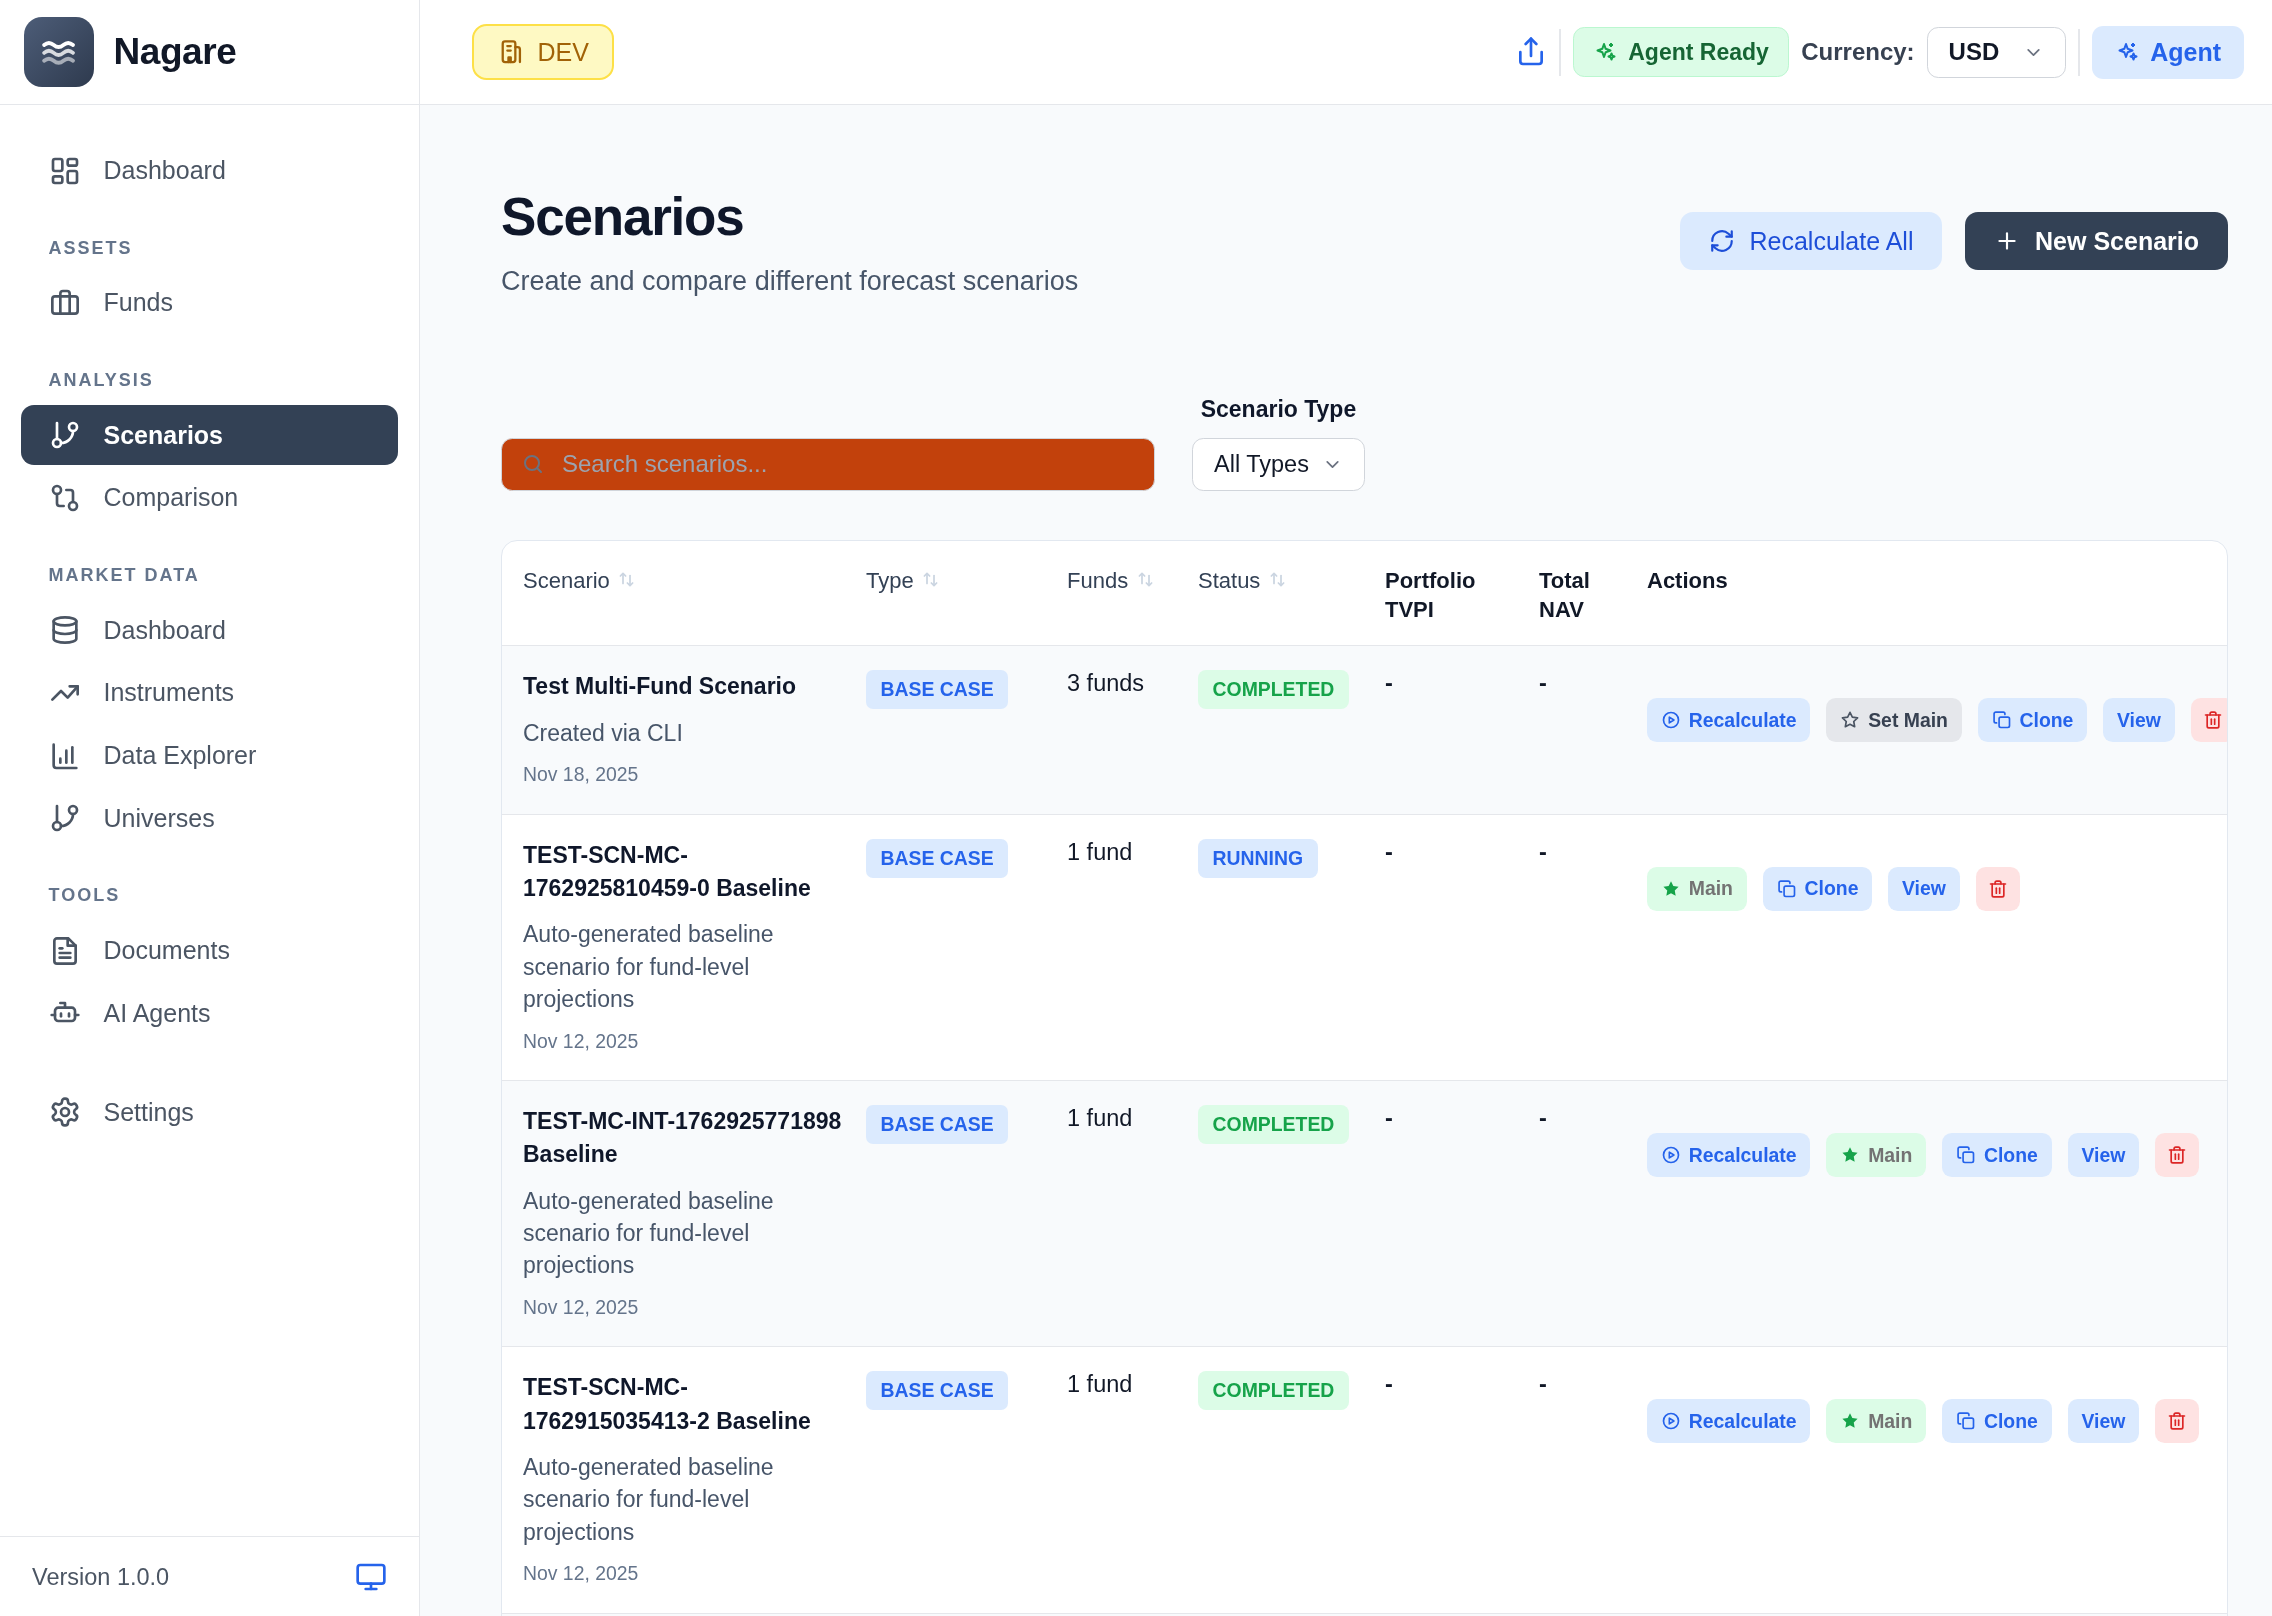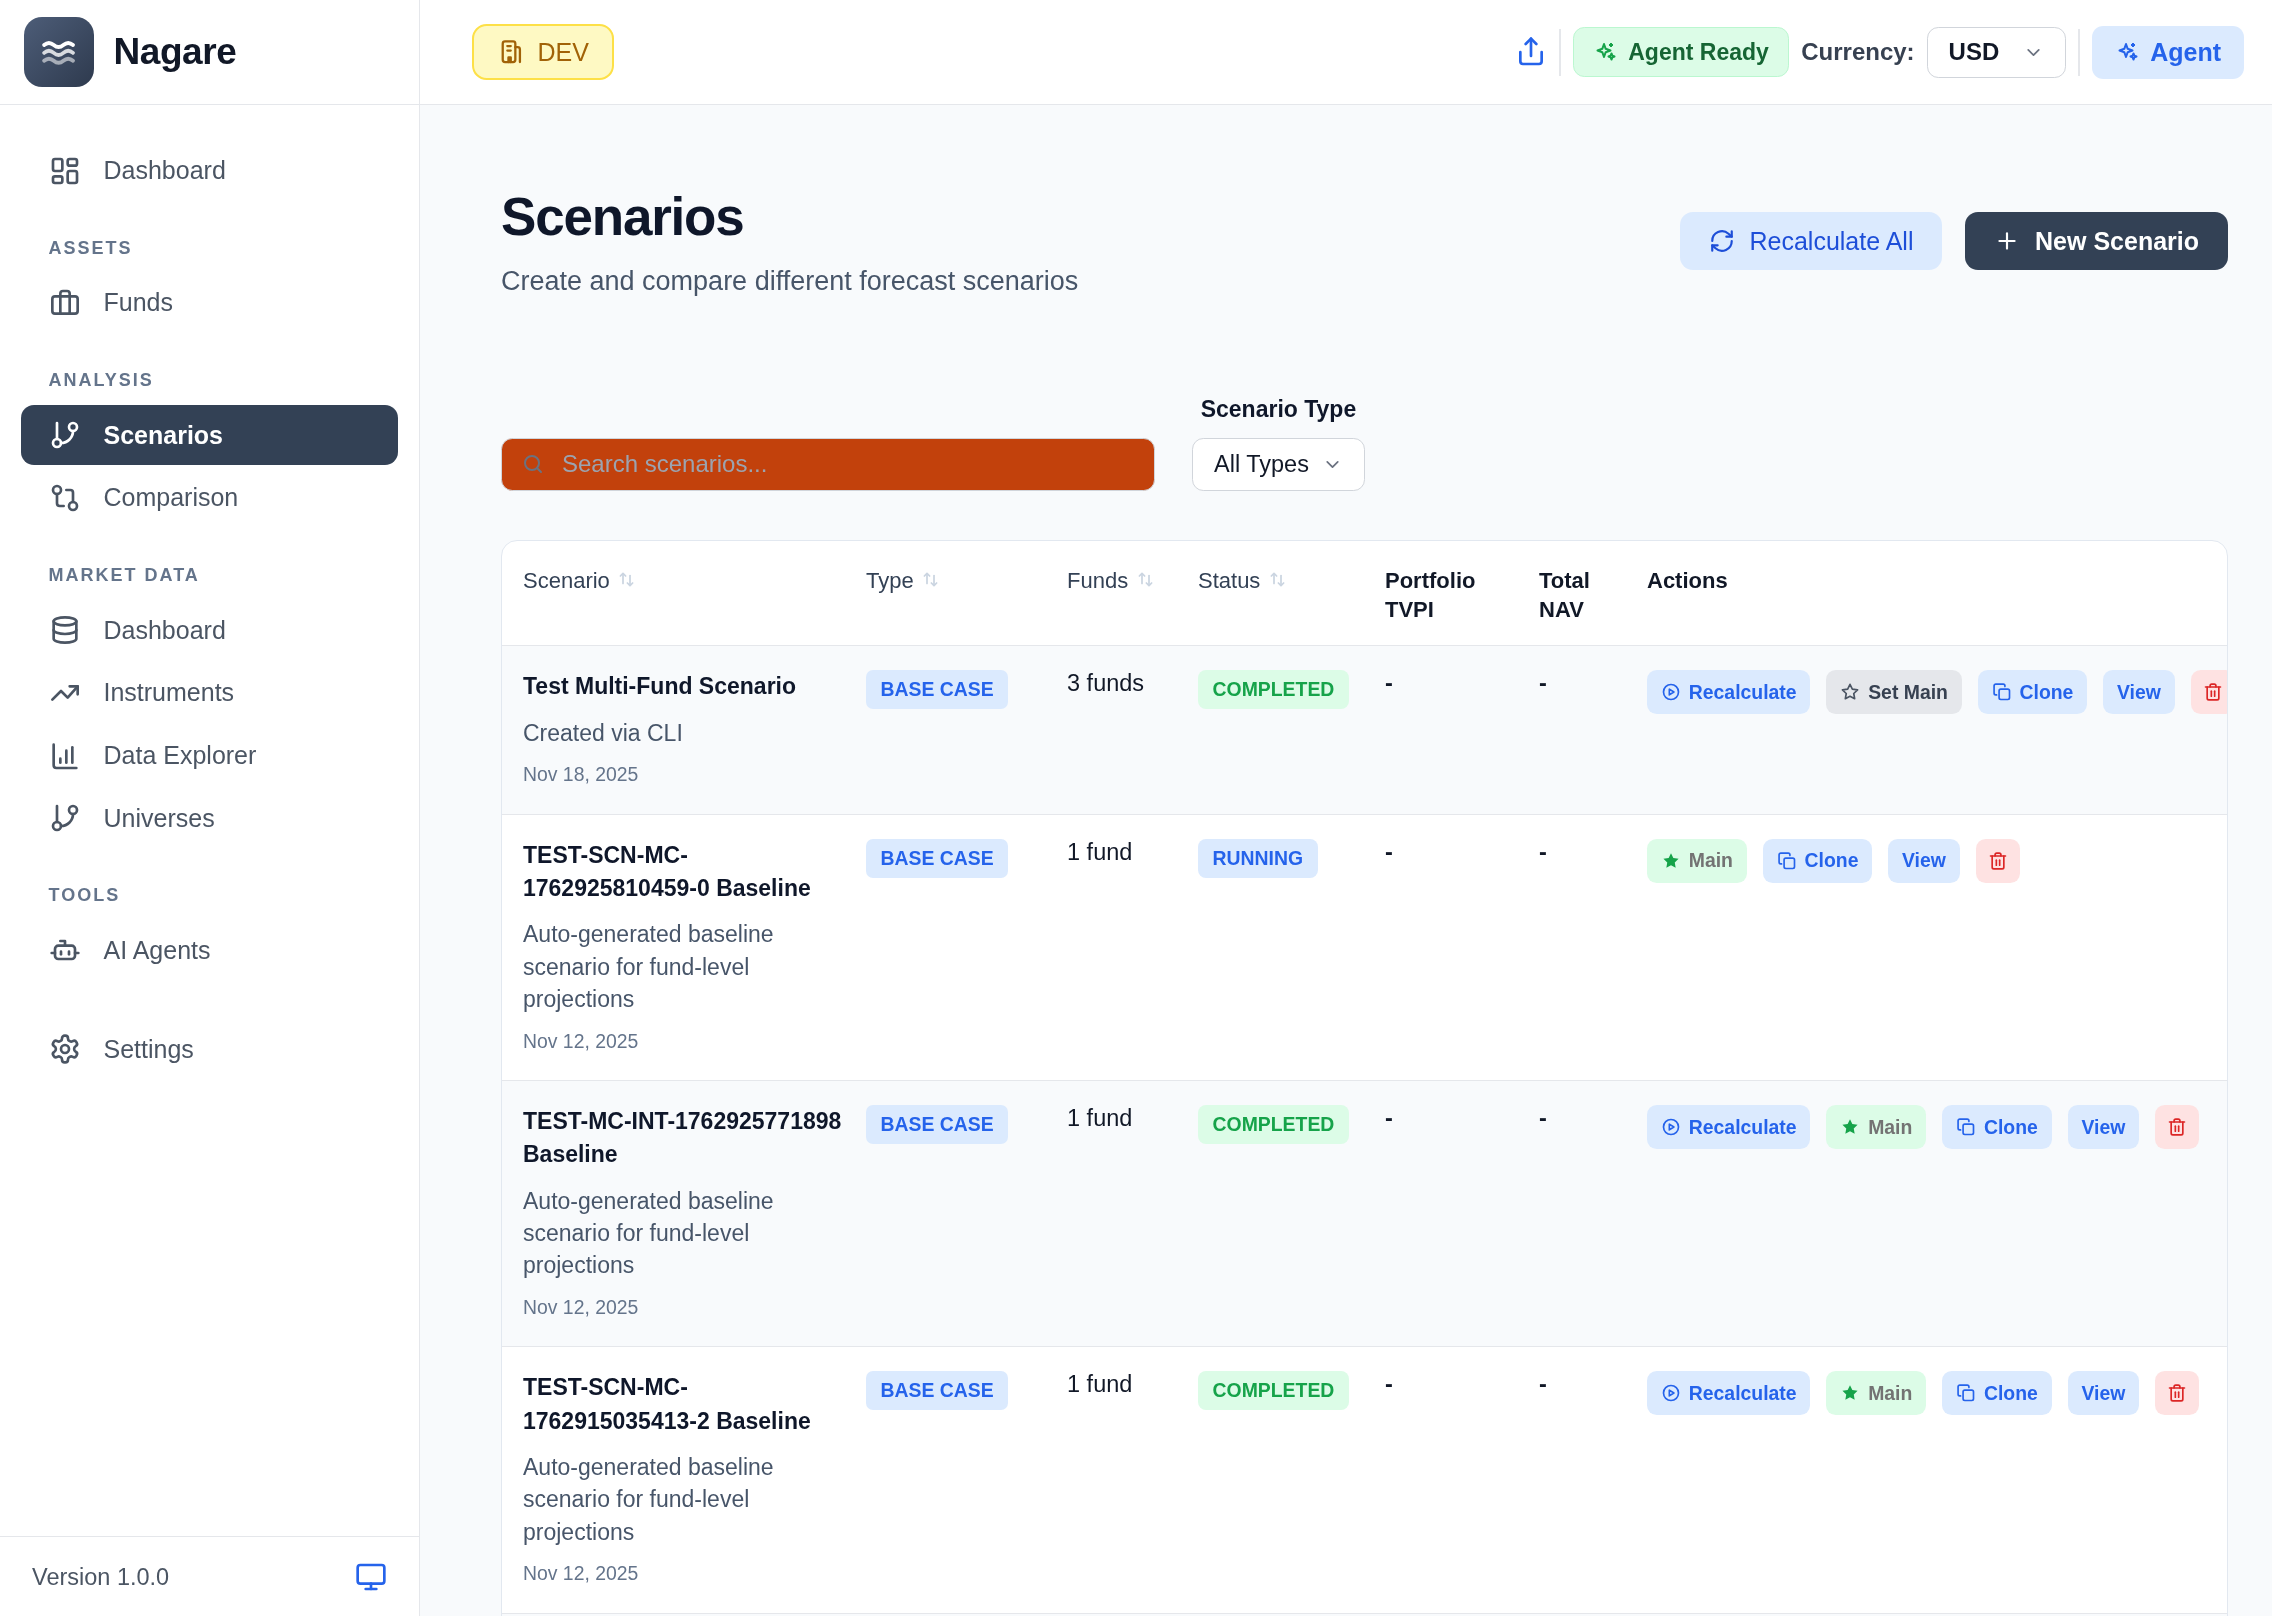--- a/index.html
+++ b/index.html
@@ -99,21 +99,21 @@
   .badge{display:inline-block;font-size:19.4px;font-weight:700;padding:8px 14.6px;border-radius:8px;white-space:nowrap;}
   .badge.type{background:var(--blue-bg,#dbeafe);color:var(--blue,#2563eb);border-radius:7px;}
   .badge.completed{background:var(--green-bg,#dcfce7);color:var(--green,#16a34a);}
   .badge.running{background:var(--blue-bg,#dbeafe);color:var(--blue,#2563eb);}
   .cell-funds{font-size:23.5px;color:#111827;}
   .cell-dash{font-size:23.5px;color:#111827;font-weight:600;}
 
   .actions{display:flex;gap:16px;align-items:flex-start;padding-top:0;}
   .pill{display:flex;align-items:center;gap:8px;height:44px;padding:0 13.8px;border-radius:9.7px;
     font-size:19.4px;font-weight:700;white-space:nowrap;flex:none;border:none;cursor:pointer;
-    font-family:"Liberation Sans",sans-serif;}
+    font-family:"Liberation Sans",sans-serif;margin-top:28px;}
   .pill .icn{width:20px;height:20px;flex:none;}
   .pill.blue{background:var(--blue-bg,#dbeafe);color:var(--blue,#2563eb);}
   .pill.gray{background:#e5e7eb;color:#374151;}
   .pill.gray .icn{color:#4b5563;}
   .pill.green{background:var(--green-bg,#dcfce7);color:#737373;}
   .pill.green .icn{color:var(--green,#16a34a);}
   .pill.red{background:var(--red-bg,#fee2e2);color:var(--red,#dc2626);width:44px;padding:0;justify-content:center;}
   .icn{display:inline-block;}
   .icn.filled{fill:currentColor;stroke:none;}
 </style>
@@ -201,20 +201,30 @@
         <div class="nav-item" data-name="sidebar-item-universes">
           <svg class="icn " data-name="git-branch-icon" viewBox="0 0 24 24" fill="none" stroke="currentColor" stroke-width="2" stroke-linecap="round" stroke-linejoin="round">
             <line x1="6" y1="3" x2="6" y2="15"></line>
             <circle cx="18" cy="6" r="3"></circle>
             <circle cx="6" cy="18" r="3"></circle>
             <path d="M18 9a9 9 0 0 1-9 9"></path>
           </svg>
           <span data-name="sidebar-item-label">Universes</span>
         </div>
         <div class="nav-section-label" data-name="nav-section-label">TOOLS</div>
+        <div class="nav-item" data-name="sidebar-item-documents">
+          <svg class="icn " data-name="file-text-icon" viewBox="0 0 24 24" fill="none" stroke="currentColor" stroke-width="2" stroke-linecap="round" stroke-linejoin="round">
+            <path d="M14.5 2.5H6a2 2 0 0 0-2 2v15a2 2 0 0 0 2 2h12a2 2 0 0 0 2-2V8z"></path>
+            <path d="M14 2.5V8h6"></path>
+            <path d="M10 10H8"></path>
+            <path d="M16 13.5H8"></path>
+            <path d="M16 17H8"></path>
+          </svg>
+          <span data-name="sidebar-item-label">Documents</span>
+        </div>
         <div class="nav-item" data-name="sidebar-item-ai-agents">
           <svg class="icn " data-name="bot-icon" viewBox="0 0 24 24" fill="none" stroke="currentColor" stroke-width="2" stroke-linecap="round" stroke-linejoin="round">
             <rect x="4.5" y="8" width="15" height="10" rx="2.5"></rect>
             <path d="M12 8V4.5H8.5"></path>
             <path d="M2 13.5h2.5"></path>
             <path d="M19.5 13.5H22"></path>
             <path d="M9 12.5v2"></path>
             <path d="M15 12.5v2"></path>
           </svg>
           <span data-name="sidebar-item-label">AI Agents</span>

